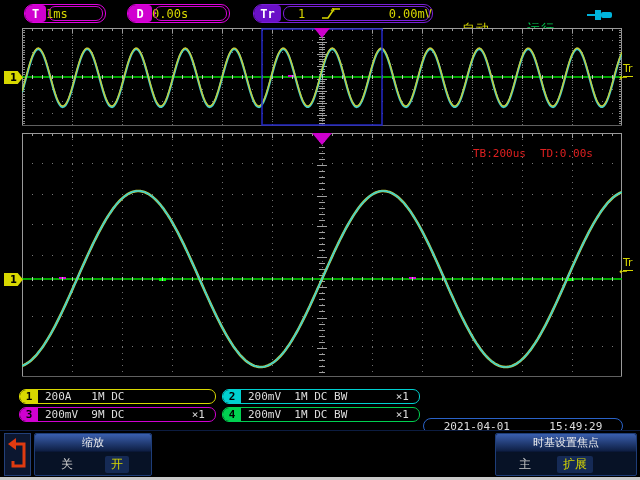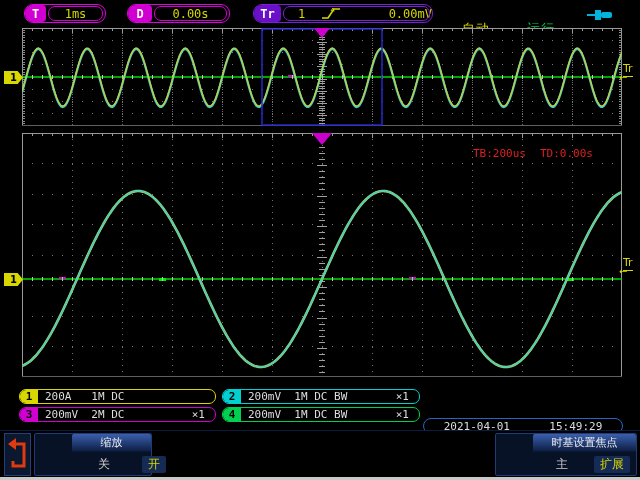--- a/index.html
+++ b/index.html
@@ -16,21 +16,21 @@
   .readout{position:absolute;top:4px;height:19px;border-radius:9px;display:flex;align-items:center;box-sizing:border-box;}
   .readout .badge{height:100%;display:flex;align-items:center;justify-content:center;
       color:#fff;font-size:12px;font-weight:bold;border-radius:8px 4px 4px 8px;box-sizing:border-box;}
   .readout .val{color:var(--yel);font-size:12px;}
   .t-box{left:24px;width:82px;border:1px solid var(--mag-border);}
   .t-box .badge{width:21px;background:var(--mag);}
   .d-box{left:127px;width:103px;border:1px solid var(--mag-border);}
   .d-box .badge{width:24px;background:var(--mag);}
   .tr-box{left:253px;width:180px;border:1px solid var(--purp-border);}
   .tr-box .badge{width:27px;background:var(--purp);}
-  .t-box .val,.d-box .val{flex:1;text-align:center;}
+  .t-box .val,.d-box .val{flex:1;text-align:left;}
   .innerline{position:absolute;top:1px;bottom:1px;right:2px;border:1px solid;border-radius:7px;pointer-events:none;}
   .t-box .innerline{left:23px;border-color:var(--mag);}
   .d-box .innerline{left:26px;border-color:var(--mag);}
   .tr-box .innerline{left:29px;border-color:var(--purp-border);}
   .tr-src{color:var(--yel);font-size:12px;margin-left:17px;}
   .tr-slope{margin-left:16px;display:flex;align-items:center;}
   .tr-level{color:var(--yel);font-size:12px;margin-left:auto;}
   .status{position:absolute;top:20px;font-size:13px;letter-spacing:1px;}
   .auto{left:462px;color:var(--yel);}
   .run{left:527px;color:var(--grn);}
@@ -51,21 +51,21 @@
   .chbox{position:absolute;height:15px;border-radius:7px;border:1px solid;display:flex;align-items:center;box-sizing:border-box;background:#000;}
   .chbox .cbadge{width:18px;height:100%;color:#000;font-weight:bold;font-size:11px;display:flex;align-items:center;justify-content:center;border-radius:6px 0 0 6px;}
   .chbox .ctext{color:#ddd;font-size:11px;margin-left:7px;white-space:pre;}
   .chbox .cprobe{color:#ddd;font-size:11px;margin-left:auto;margin-right:10px;white-space:pre;}
   .datebox{position:absolute;left:423px;top:418px;width:200px;height:16px;border:1px solid var(--datebox);
      border-radius:8px;display:flex;align-items:center;justify-content:space-around;color:#ddd;font-size:11px;box-sizing:border-box;}
   
   .menubar{position:absolute;left:0;top:430px;width:640px;height:47px;background:#000;border-top:1px solid #0c1c40;}
   .backbox{position:absolute;left:4px;top:2px;width:27px;height:43px;background:#0c1730;border:1px solid #23407a;
      display:flex;align-items:center;justify-content:center;box-sizing:border-box;}
-  .menuitem{position:absolute;top:2px;height:43px;background:var(--menubg);border:1px solid var(--menuborder);box-sizing:border-box;border-radius:2px;padding-left:37px;}
+  .menuitem{position:absolute;top:2px;height:43px;background:var(--menubg);border:1px solid var(--menuborder);box-sizing:border-box;border-radius:2px;}
   .mi-zoom{left:34px;width:118px;}
   .mi-focus{left:495px;width:142px;}
   .mi-head{height:17px;background:linear-gradient(#3a5fae,#0e1f44);border-bottom:1px solid #0a1838;
      color:#eee;font-size:11px;display:flex;align-items:center;justify-content:center;border-radius:2px 2px 0 0;}
   .mi-opts{display:flex;align-items:center;height:24px;font-size:12px;}
   .mi-zoom .mi-opts{padding-left:20px;gap:26px;}
   .mi-focus .mi-opts{padding-left:17px;gap:20px;}
   .opt{color:#ccc;padding:0 6px;border-radius:2px;}
   .opt.active{color:var(--yel);background:#152a55;}
   .bottomstrip{position:absolute;left:0;top:477px;width:640px;height:3px;background:#c9c9c9;}
@@ -165,21 +165,21 @@
     <span class="ctext">200A   1M DC</span>
     <span class="cprobe"></span>
   </div>
   <div class="chbox mono" style="left: 222px; top: 389px; width: 198px; border-color: rgb(0, 208, 208);">
     <span class="cbadge" style="background: rgb(0, 208, 208);">2</span>
     <span class="ctext">200mV  1M DC BW</span>
     <span class="cprobe">×1</span>
   </div>
   <div class="chbox mono" style="left: 19px; top: 407px; width: 197px; border-color: rgb(208, 0, 208);">
     <span class="cbadge" style="background: rgb(208, 0, 208);">3</span>
-    <span class="ctext">200mV  2M DC</span>
+    <span class="ctext">200mV  9M DC</span>
     <span class="cprobe">×1</span>
   </div>
   <div class="chbox mono" style="left: 222px; top: 407px; width: 198px; border-color: rgb(0, 208, 80);">
     <span class="cbadge" style="background: rgb(0, 208, 80);">4</span>
     <span class="ctext">200mV  1M DC BW</span>
     <span class="cprobe">×1</span>
   </div>
 
   <div class="datebox mono">
     <span>2021-04-01</span>

